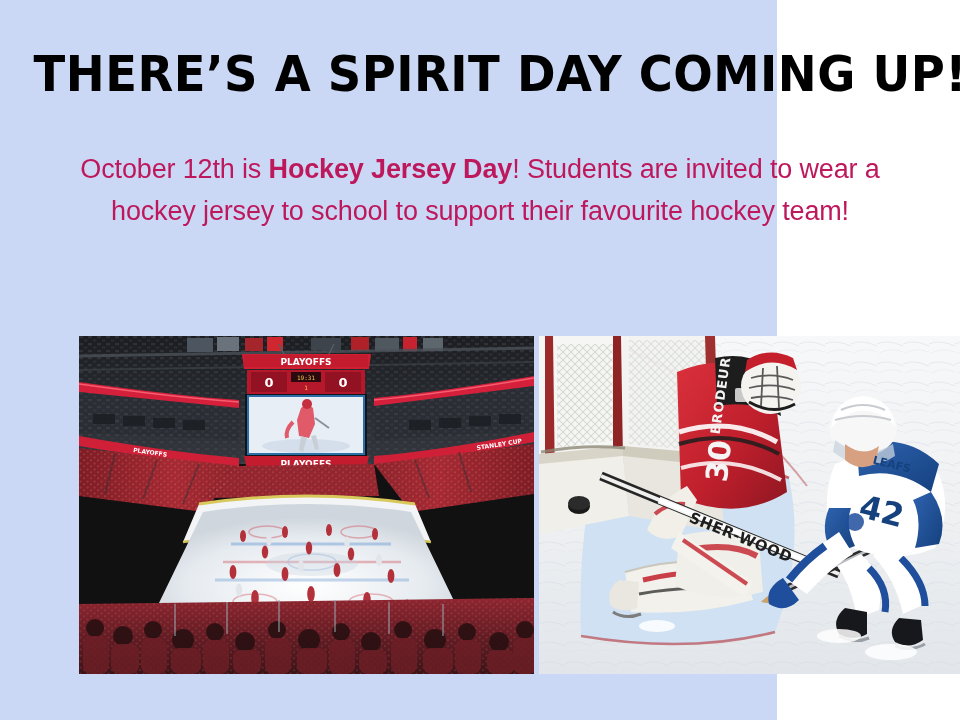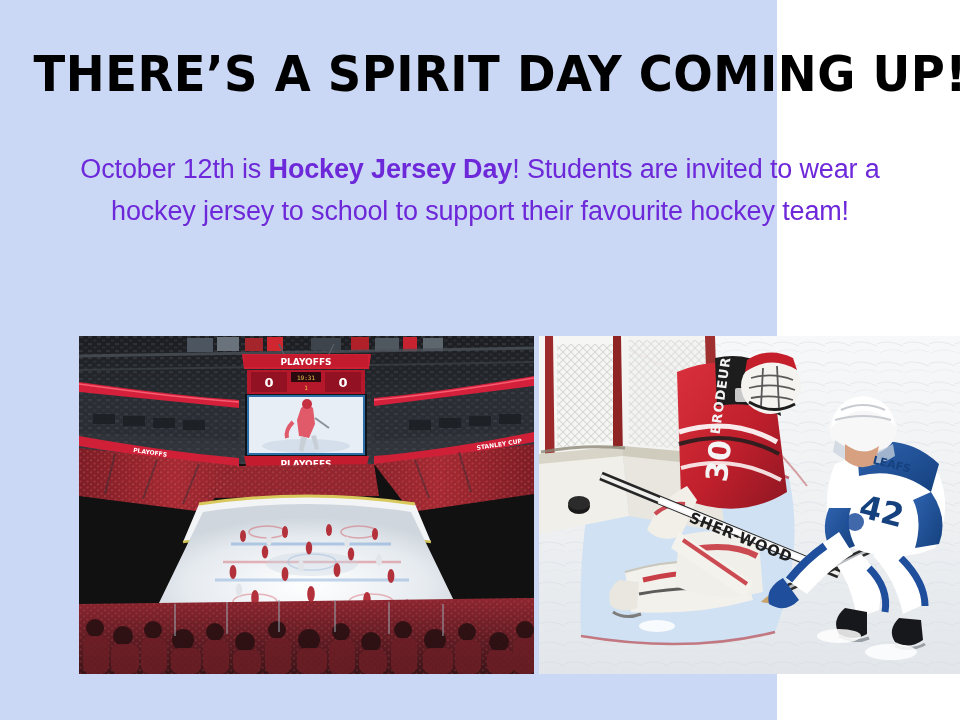--- a/index.html
+++ b/index.html
@@ -43,21 +43,21 @@
   
   #slide-body {
     position: absolute;
     left: 60px;
     top: 148px;
     width: 840px;
     text-align: center;
     font-family: "Liberation Sans", sans-serif;
     font-size: 27px;
     line-height: 42px;
-    color: #6d28d9;
+    color: #be185d;
     letter-spacing: -0.15px;
   }
   #slide-body .strong {
     font-weight: bold;
   }
 
   
   #photo-strip {
     position: absolute;
     left: 35px;

